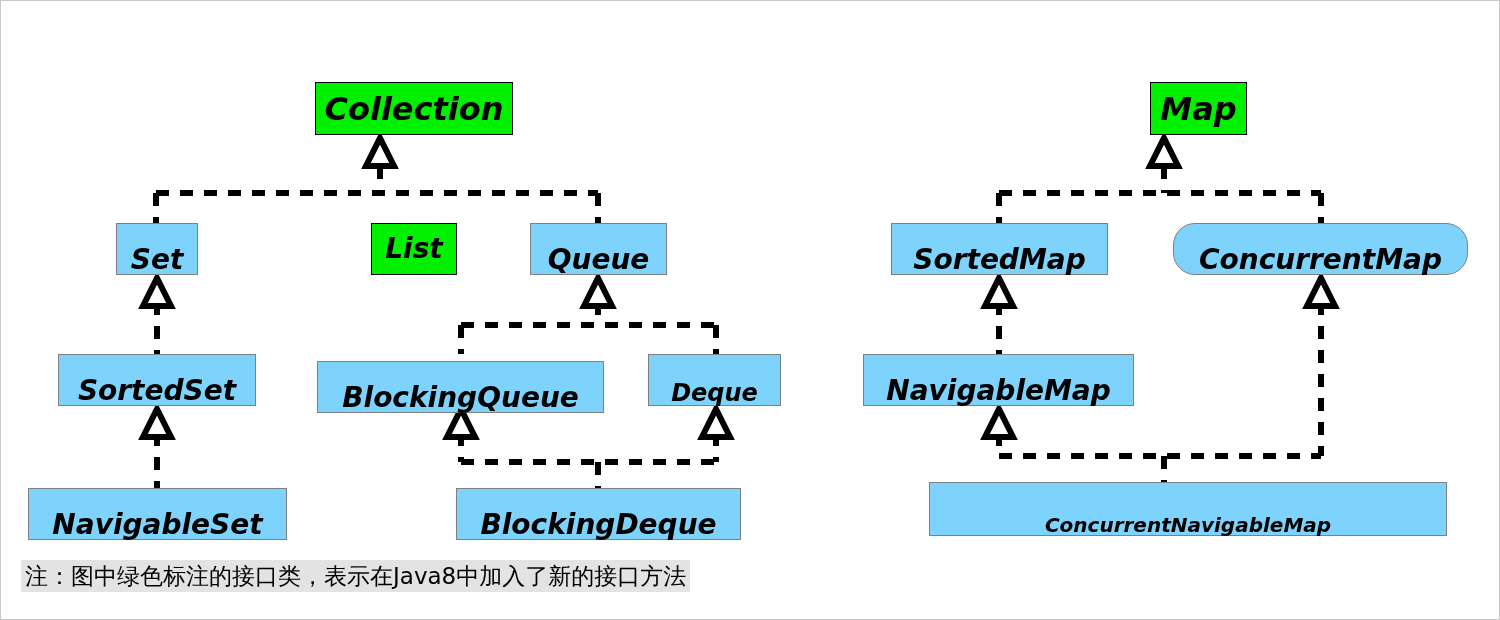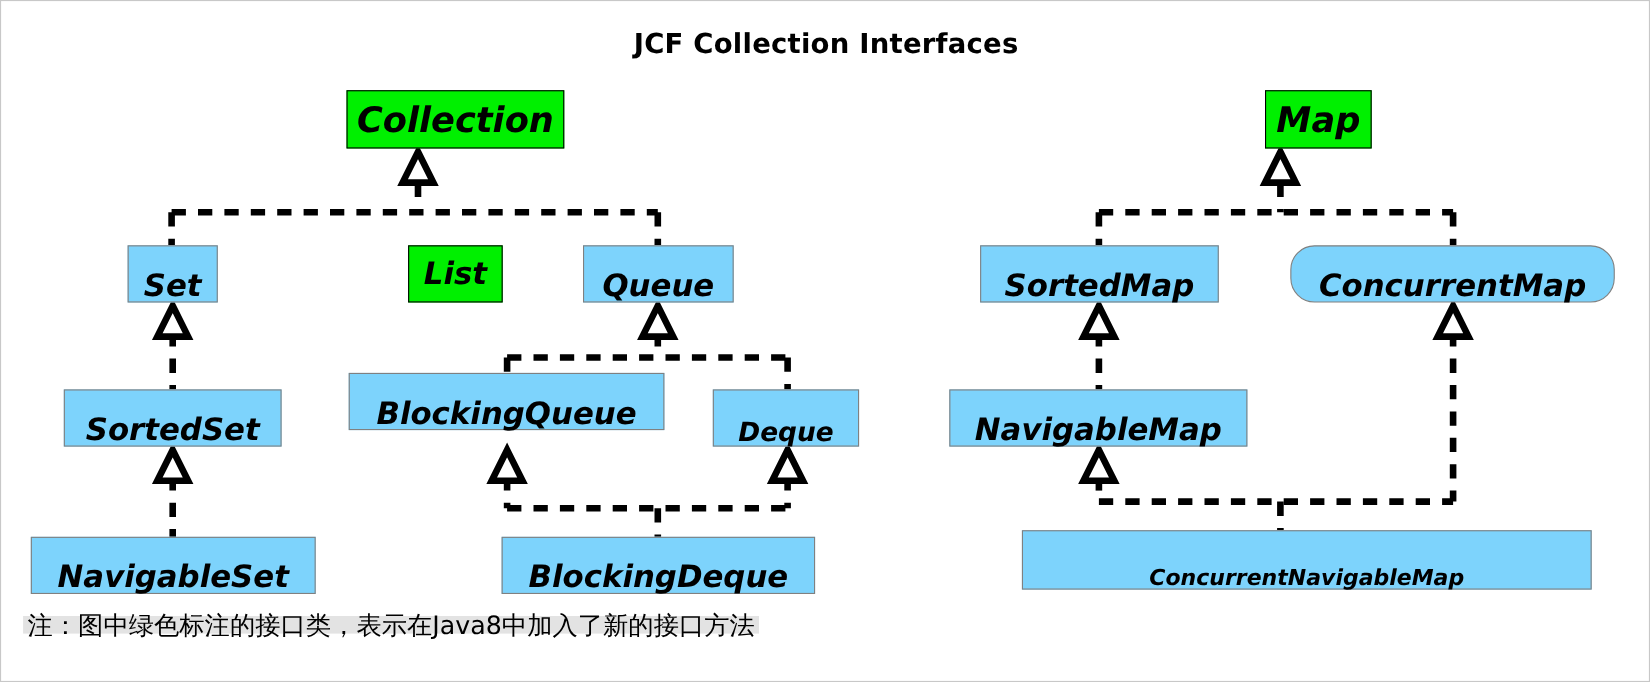--- a/index.html
+++ b/index.html
@@ -61,39 +61,38 @@
   }
   .node.java8 {
     background: #00f000;
     border: 1px solid #000000;
     margin-left: 34px;
   }
   .note {
     position: absolute;
     left: 20px;
     top: 559px;
-    height: 16px;
+    height: 32px;
     padding: 0 4px;
     display: flex;
     align-items: center;
     background: #e3e3e3;
     font-family: "DejaVu Sans", "Liberation Sans", sans-serif;
     font-style: normal;
     font-weight: normal;
     font-size: 23px;
     color: #000000;
     white-space: nowrap;
   }
 </style>
 </head>
 <body>
 
 <div id="canvas">
 
-  <div class="diagram-title">JCF Collection Interfaces</div>
 
   <svg id="diagram-svg" viewBox="0 0 1500 620">
     <g fill="none" stroke="#000000" stroke-width="6" stroke-dasharray="13,11" stroke-linecap="butt">
 
       <path d="M155 192 L597 192"></path>
       <path d="M155 192 L155 222"></path>
       <path d="M379 165 L379 192"></path>
       <path d="M597 192 L597 222"></path>
 
       <path d="M156 301 L156 353"></path>
@@ -147,21 +146,21 @@
       </div>
       <div class="node java8" style="left: 336px; top: 222px; width: 86px; height: 52px; font-size: 28px;">
         <span>List</span>
       </div>
       <div class="node plain" style="left: 529px; top: 222px; width: 137px; height: 52px; font-size: 28px;">
         <span>Queue</span>
       </div>
       <div class="node plain" style="left: 57px; top: 353px; width: 198px; height: 52px; font-size: 28px;">
         <span>SortedSet</span>
       </div>
-      <div class="node plain" style="left: 316px; top: 338px; width: 287px; height: 52px; font-size: 28px;">
+      <div class="node plain" style="left: 316px; top: 360px; width: 287px; height: 52px; font-size: 28px;">
         <span>BlockingQueue</span>
       </div>
       <div class="node plain" style="left: 647px; top: 353px; width: 133px; height: 52px; font-size: 24px;">
         <span>Deque</span>
       </div>
       <div class="node plain" style="left: 27px; top: 487px; width: 259px; height: 52px; font-size: 28px;">
         <span>NavigableSet</span>
       </div>
       <div class="node plain" style="left: 455px; top: 487px; width: 285px; height: 52px; font-size: 28px;">
         <span>BlockingDeque</span>

